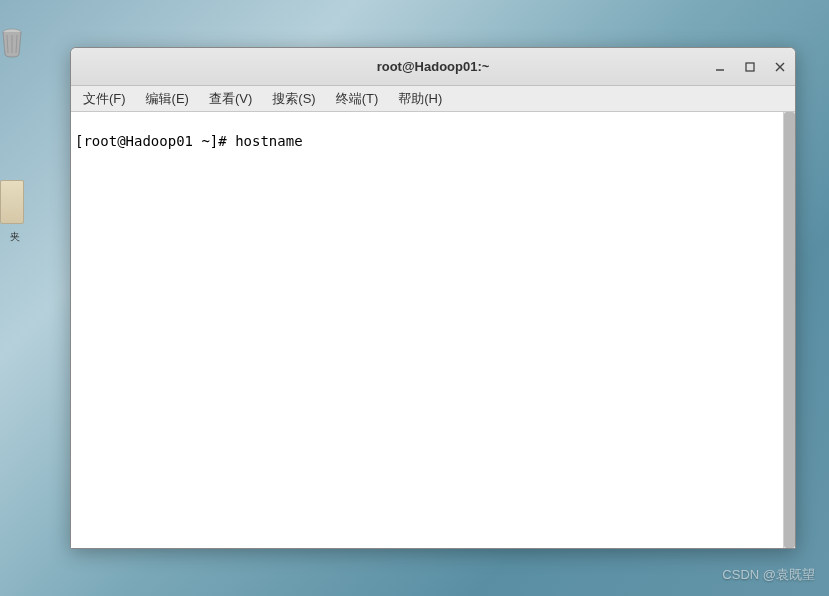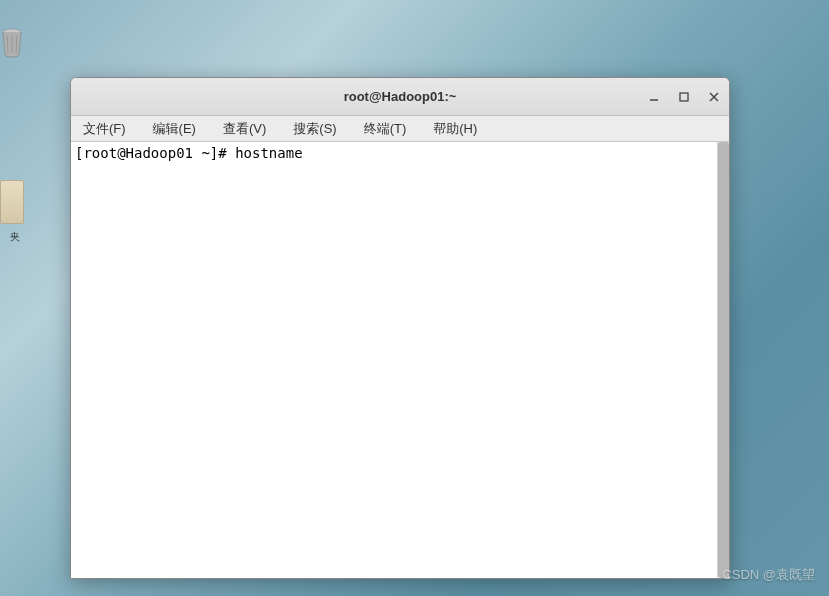--- a/index.html
+++ b/index.html
@@ -19,29 +19,28 @@
       width: 24px; height: 44px;
       background: linear-gradient(#e8dcc0, #d4c8a8);
       border: 1px solid #b8ac90;
       border-radius: 2px;
     }
     .folder-label { font-size: 10px; color: #333; text-align: center; margin-top: 6px; }
     .window {
       position: absolute;
       left: 70px;
       top: 47px;
-      width: 660px;
+      width: 726px;
       height: 502px;
       background: #fff;
       border: 1px solid #888;
       border-radius: 6px 6px 2px 2px;
       box-shadow: 0 4px 20px rgba(0,0,0,0.3);
       display: flex;
       flex-direction: column;
-      margin-top: 30px;
     }
     .titlebar {
       height: 38px;
       background: linear-gradient(#e8e8e8, #dcdcdc);
       border-bottom: 1px solid #c0c0c0;
       border-radius: 6px 6px 0 0;
       display: flex;
       align-items: center;
       justify-content: center;
       position: relative;
@@ -63,36 +62,36 @@
       cursor: pointer;
       color: #444;
     }
     .menubar {
       height: 26px;
       background: #ececec;
       border-bottom: 1px solid #c8c8c8;
       display: flex;
       align-items: center;
       padding: 0 4px;
-      gap: 11px;
+      gap: 4px;
     }
     .menu-item {
       padding: 3px 8px;
       font-size: 13px;
       color: #333;
       cursor: pointer;
     }
     .terminal {
       flex: 1;
       background: #fff;
       font-family: "DejaVu Sans Mono", "Liberation Mono", monospace;
       font-size: 14px;
       line-height: 19px;
       color: #000;
-      padding: 2px 4px;
+      padding: 20px 4px;
       position: relative;
       overflow: hidden;
     }
     .terminal-line { white-space: pre; }
     .cursor {
       display: inline-block;
       width: 8px;
       height: 15px;
       background: #000;
       vertical-align: text-bottom;

